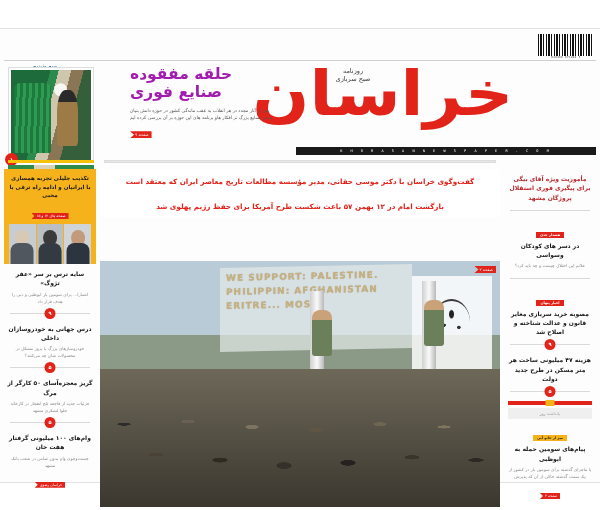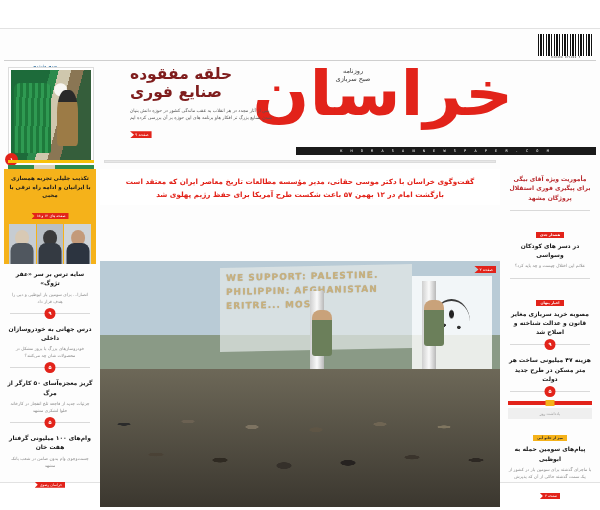--- a/index.html
+++ b/index.html
@@ -68,21 +68,21 @@
   .info-day { font-size: 5.5px; color: #2f6fa0; font-weight: bold; }
   .info-date { font-size: 9px; color: #1d4e72; font-weight: bold; margin-top: 1px; letter-spacing: .3px;}
   .info-lines { margin-top: 2px; font-size: 3.6px; color: #4b6a80; line-height: 1.45; }
   .info-bar { margin: 3px 0 2px; height: 3px; background: #2b2b2b; }
   .info-pages { font-size: 7px; color: #1d4e72; font-weight: bold; }
   .info-small { margin-top: 2px; font-size: 3.5px; color: #5a7185; line-height: 1.45; }
 
   
   .lead-teaser { position: absolute; right: 320px; left: 100px; top: 36px; width: 150px; text-align: left; }
   .lead-title {
-    font-size: 15.5px; font-weight: bold; color: #7f1d1d; line-height: 1.18;
+    font-size: 15.5px; font-weight: bold; color: #a21caf; line-height: 1.18;
     text-align: left; letter-spacing: -.2px;
   }
   .lead-body { margin-top: 5px; font-size: 4.6px; color: #555; line-height: 1.6; text-align: left; }
   .pagelink {
     display: inline-block; background: #e2231a; color: #fff;
     font-size: 4px; padding: 1px 3px 1px 5px; margin-top: 2px;
     clip-path: polygon(0 0, 100% 0, 100% 100%, 0 100%, 4px 50%);
   }
 
   
@@ -352,21 +352,21 @@
       <div class="news-item">
         <div class="ni-title">وام‌های ۱۰۰ میلیونی گرفتار هفت خان</div>
         <div class="ni-body">جست‌وجوی وام بدون ضامن در شعب بانکـ مشهد</div>
         <div class="ni-link"><span class="promo-pagelink">خراسان رضوی</span></div>
       </div>
     </div>
 
     <div class="center-col">
       <div class="hl-box">
         <div class="subhead">گفت‌وگوی خراسان با دکتر موسی حقانی، مدیر مؤسسه مطالعات تاریخ معاصر ایران که معتقد است</div>
-        <div class="subhead" style="margin-top:1px">بازگشت امام در ۱۲ بهمن ۵۷ باعث شکست طرح آمریکا برای حفظ رژیم پهلوی شد</div>
+        <div class="subhead" style="margin-top:13px">بازگشت امام در ۱۲ بهمن ۵۷ باعث شکست طرح آمریکا برای حفظ رژیم پهلوی شد</div>
       </div>
 
       <div class="main-photo">
         <div class="mp-flagbox">
           <div class="mp-emblem"></div>
         </div>
         <div class="mp-banner">
           <div>WE SUPPORT: PALESTINE.</div>
           <div>PHILIPPIN: AFGHANISTAN</div>
           <div>ERITRE...  MOSLE</div>

